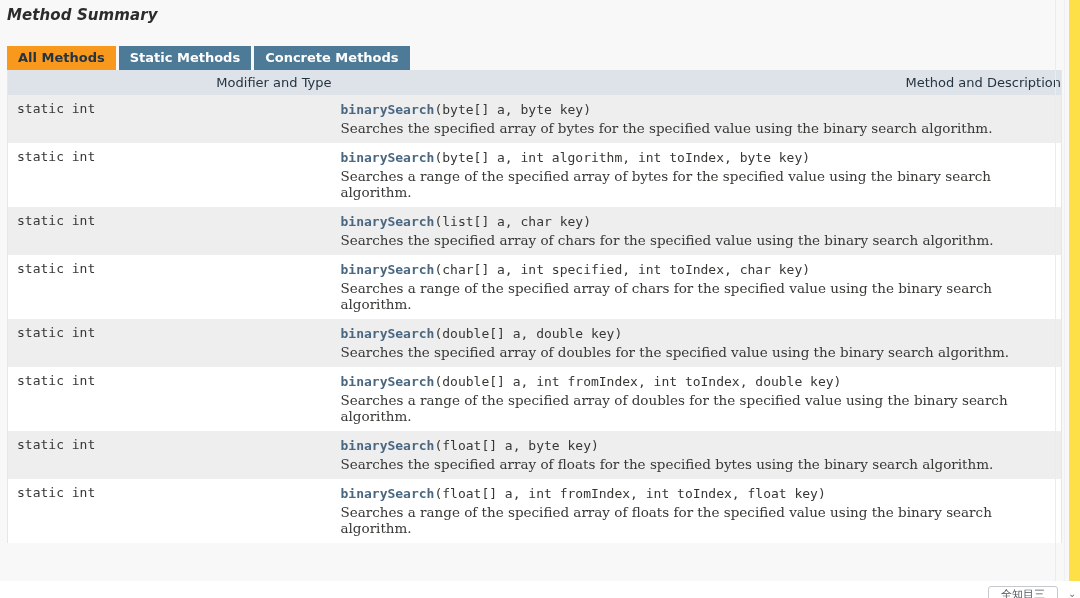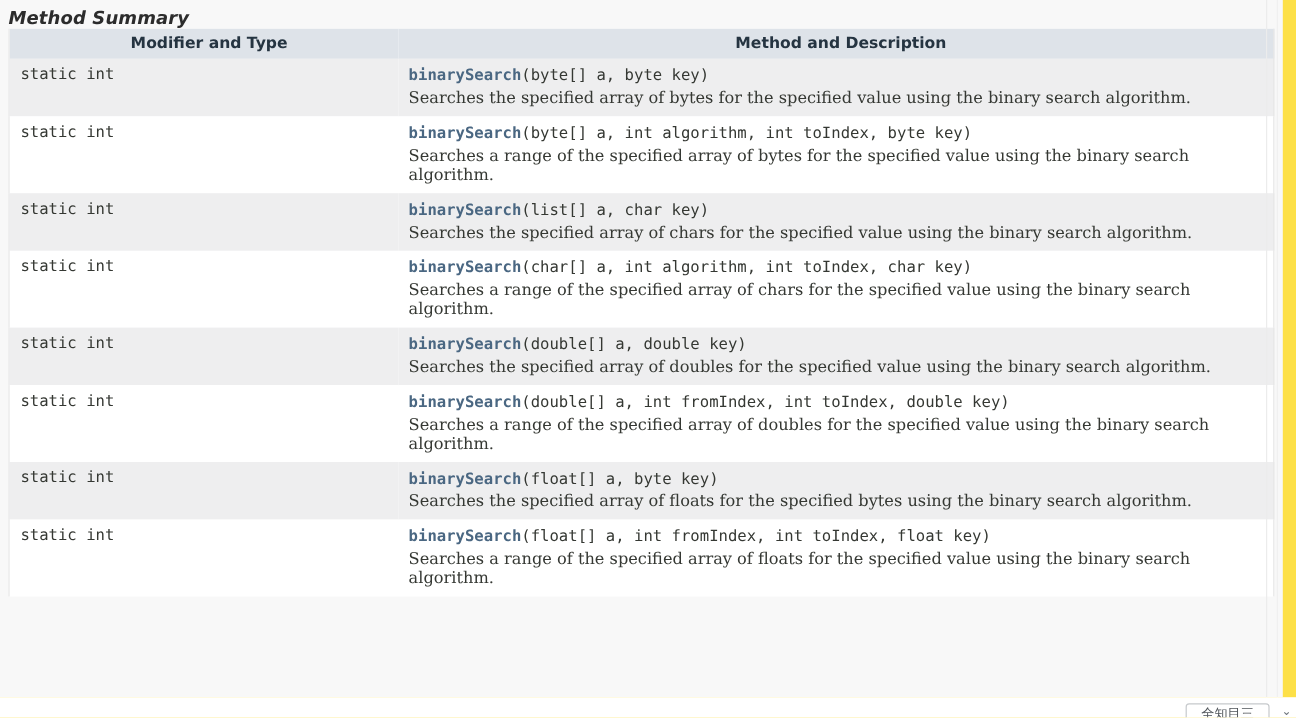--- a/index.html
+++ b/index.html
@@ -97,22 +97,22 @@
     border-left: 1px solid #e6e6e6;
     border-right: 1px solid #e6e6e6;
     table-layout: fixed;
     background: #ffffff;
   }
   .summary-table th {
     background: #dee3e9;
     color: #253441;
     font-family: "DejaVu Sans", "Liberation Sans", sans-serif;
     font-size: 13px;
-    font-weight: bold;
-    text-align: center;
+    font-weight: normal;
+    text-align: right;
     padding: 5px 0 5px 9px;
     border: none;
     vertical-align: middle;
     margin-top: 33px;
   }
   .col-modifier { width: 324px; }
   .col-method   { width: auto; }
 
   .summary-table td {
     padding: 6px 9px 7px 9px;
@@ -192,20 +192,21 @@
 </style>
 </head>
 <body>
 
 <div class="page">
 
   <div class="content-area">
 
     <h2 class="section-title">Method Summary</h2>
 
+    <div class="tab-bar" id="tab-bar"><div class="tab active">All Methods</div><div class="tab inactive">Static Methods</div><div class="tab inactive">Concrete Methods</div></div>
 
     <table class="summary-table">
       <colgroup>
         <col class="col-modifier">
         <col class="col-method">
       </colgroup>
       <thead>
         <tr>
           <th>Modifier and Type</th>
           <th>Method and Description</th>
@@ -237,21 +238,21 @@
             <td>
               <div class="signature"><span class="method-link">binarySearch</span><span>(list[] a, char key)</span></div>
               <div class="description">Searches the specified array of chars for the specified value using the binary search algorithm.</div>
             </td>
           </tr>
           <tr class="row-alt">
             <td>
               <div class="modifier"><span>static int</span></div>
             </td>
             <td>
-              <div class="signature"><span class="method-link">binarySearch</span><span>(char[] a, int algorithm, int toIndex, char key)</span></div>
+              <div class="signature"><span class="method-link">binarySearch</span><span>(char[] a, int specified, int toIndex, char key)</span></div>
               <div class="description">Searches a range of the specified array of chars for the specified value using the binary search algorithm.</div>
             </td>
           </tr>
           <tr class="row-base">
             <td>
               <div class="modifier"><span>static int</span></div>
             </td>
             <td>
               <div class="signature"><span class="method-link">binarySearch</span><span>(double[] a, double key)</span></div>
               <div class="description">Searches the specified array of doubles for the specified value using the binary search algorithm.</div>

